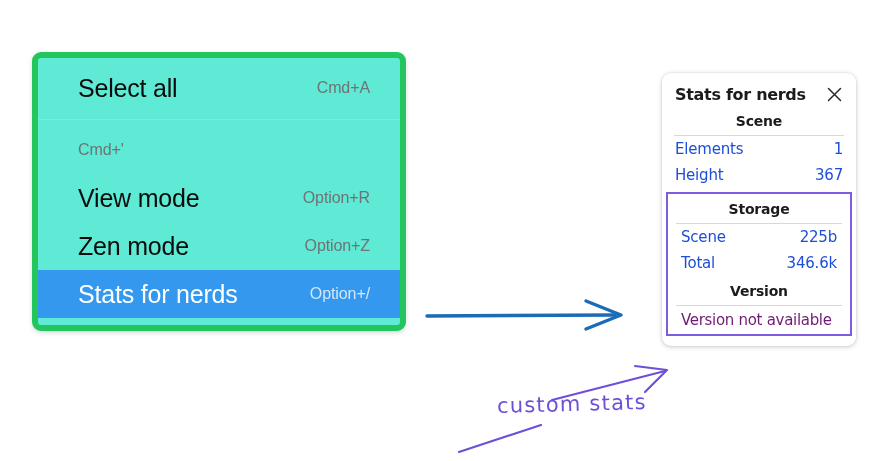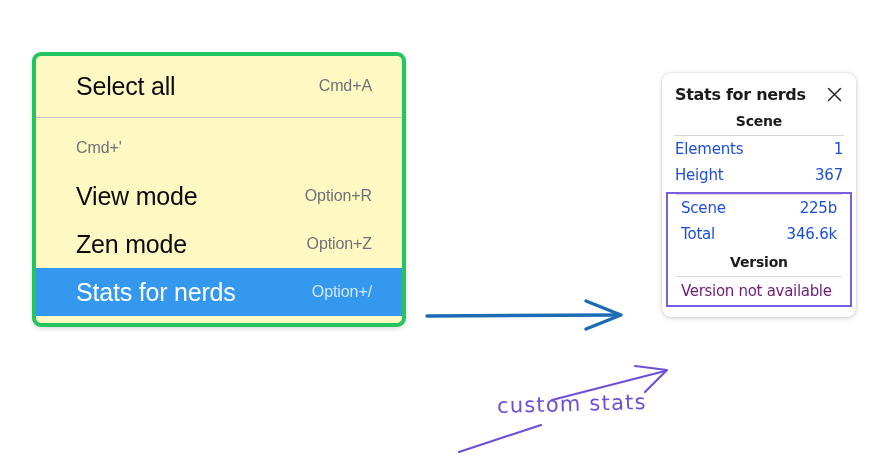--- a/index.html
+++ b/index.html
@@ -15,22 +15,22 @@
     overflow: hidden;
     font-family: "Liberation Sans", sans-serif;
   }
 
   
   #context-menu {
     position: absolute;
     left: 32px;
     top: 52px;
     width: 374px;
-    background: #fef9c3;
-    border: 4px solid #22c55e;
+    background: #5eead4;
+    border: 6px solid #22c55e;
     border-radius: 9px;
     box-shadow: 0 2px 5px rgba(0,0,0,0.14);
     box-sizing: border-box;
     overflow: hidden;
   }
   .menu-group {
     padding: 6px 0 7px 0;
   }
   .menu-group + .menu-group {
     border-top: 1px solid #c3c9cf;
@@ -211,20 +211,21 @@
       <span class="k">Elements</span>
       <span class="v">1</span>
     </div>
     <div class="stat-row">
       <span class="k">Height</span>
       <span class="v">367</span>
     </div>
 
     <div id="highlight-box">
 
+      <div class="section-title">Storage</div>
       <div class="divider"></div>
 
       <div class="stat-row">
         <span class="k">Scene</span>
         <span class="v">225b</span>
       </div>
       <div class="stat-row">
         <span class="k">Total</span>
         <span class="v">346.6k</span>
       </div>

